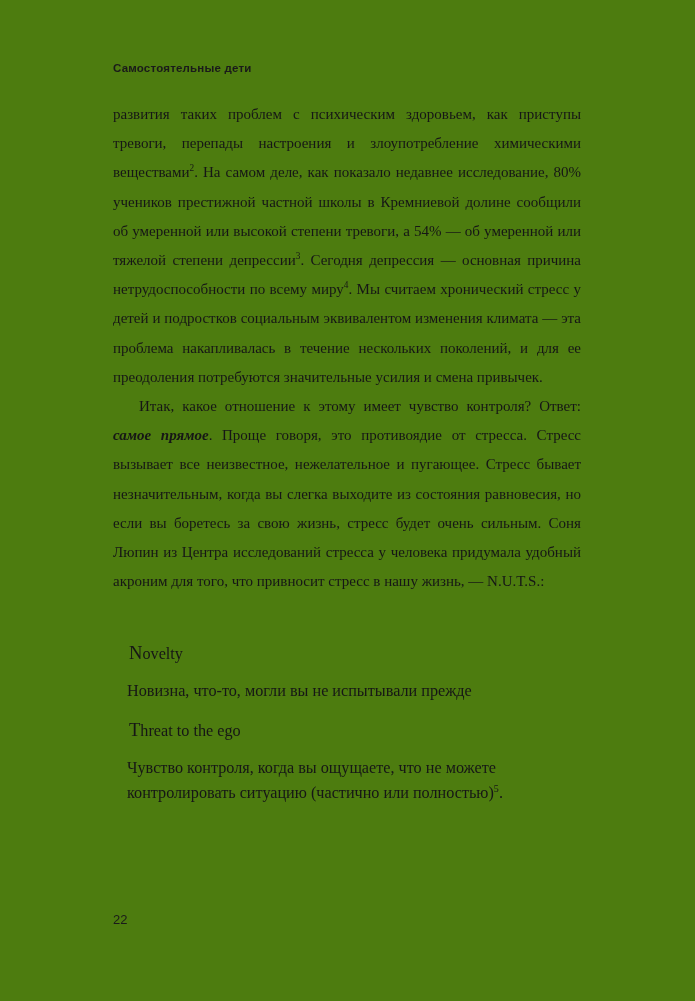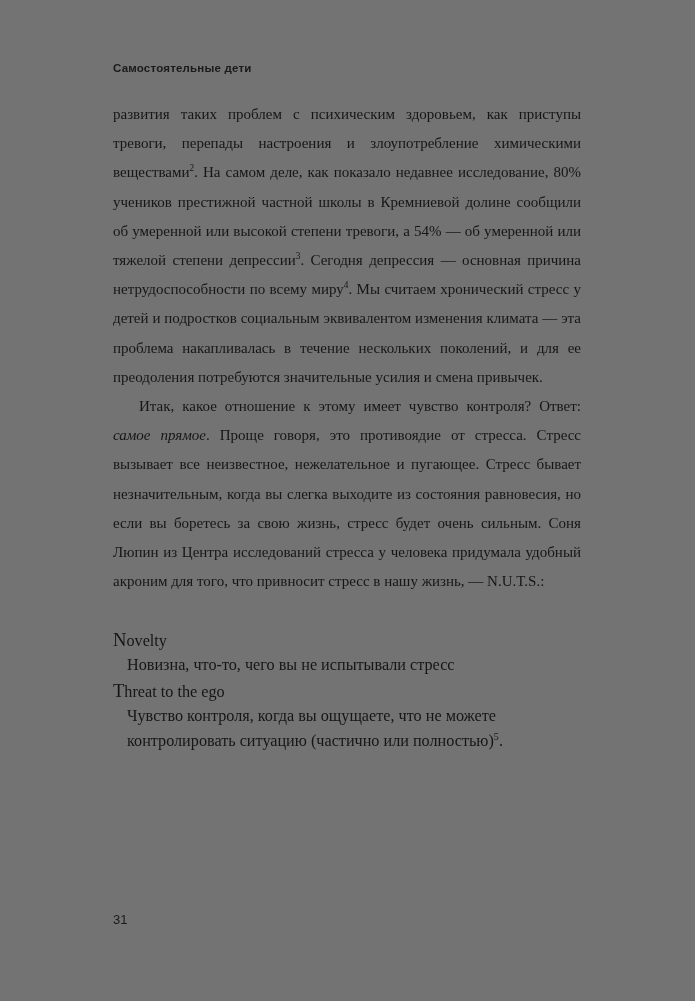--- a/index.html
+++ b/index.html
@@ -14,21 +14,21 @@
     font-family: "Liberation Serif", serif;
     color: #1a1a1a;
     overflow: hidden;
   }
   .page {
     position: absolute;
     left: 0;
     top: 0;
     width: 695px;
     height: 1001px;
-    background: #737373;
+    background: #4d7c0f;
   }
   .running-head {
     position: absolute;
     left: 113px;
     top: 62px;
     font-family: "Liberation Sans", sans-serif;
     font-size: 11.5px;
     font-weight: 700;
     letter-spacing: 0.2px;
     color: #1a1a1a;
@@ -51,31 +51,32 @@
   p.para.indent {
     text-indent: 26px;
   }
   sup {
     font-size: 0.62em;
     vertical-align: super;
     line-height: 0;
   }
   em {
     font-style: italic;
+    font-weight: bold;
   }
   .acronym-block {
     position: absolute;
     left: 113px;
     top: 628px;
     width: 470px;
   }
   .acro-term {
     font-size: 16.2px;
-    line-height: 24px;
-    margin: 0;
+    line-height: 17px;
+    margin: 16px;
     color: #161616;
   }
   .acro-term .cap {
     font-size: 18.6px;
   }
   .acro-def {
     font-size: 16.2px;
     line-height: 25.5px;
     margin: 0 0 0 14px;
     color: #161616;
@@ -100,25 +101,25 @@
   <div class="running-head">Самостоятельные дети</div>
 
   <div class="body-col">
     <p class="para">развития таких проблем с психическим здоровьем, как приступы тревоги, перепады настроения и злоупотребление химическими веществами<sup>2</sup>. На самом деле, как показало недавнее исследование, 80% учеников престижной частной школы в Кремниевой долине сообщили об умеренной или высокой степени тревоги, а 54% — об умеренной или тяжелой степени депрессии<sup>3</sup>. Сегодня депрессия — основная причина нетрудоспособности по всему миру<sup>4</sup>. Мы считаем хронический стресс у детей и подростков социальным эквивалентом изменения климата — эта проблема накапливалась в течение нескольких поколений, и для ее преодоления потребуются значительные усилия и смена привычек.</p>
     <p class="para indent">Итак, какое отношение к этому имеет чувство контроля? Ответ: <em>самое прямое</em>. Проще говоря, это противоядие от стресса. Стресс вызывает все неизвестное, нежелательное и пугающее. Стресс бывает незначительным, когда вы слегка выходите из состояния равновесия, но если вы боретесь за свою жизнь, стресс будет очень сильным. Соня Люпин из Центра исследований стресса у человека придумала удобный акроним для того, что привносит стресс в нашу жизнь, — N.U.T.S.:</p>
   </div>
 
   <div class="acronym-block">
     <div class="acro-group">
       <p class="acro-term"><span class="cap">N</span>ovelty</p>
-      <p class="acro-def">Новизна, что-то, чего вы не испытывали стресс</p>
+      <p class="acro-def">Новизна, что-то, могли вы не испытывали прежде</p>
     </div>
     <div class="acro-group">
       <p class="acro-term"><span class="cap">T</span>hreat to the ego</p>
     </div>
     <div class="acro-group">
       <p class="acro-def">Чувство контроля, когда вы ощущаете, что не можете контролировать ситуацию (частично или полностью)<sup>5</sup>.</p>
     </div>
   </div>
 
-  <div class="folio">31</div>
+  <div class="folio">22</div>
 
 </div>
 
 </body></html>

